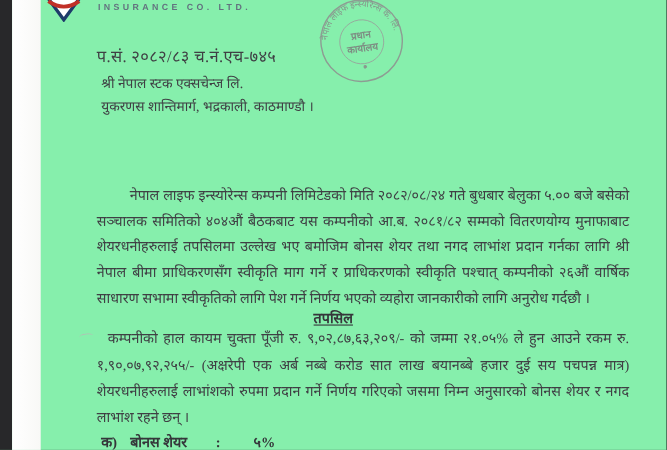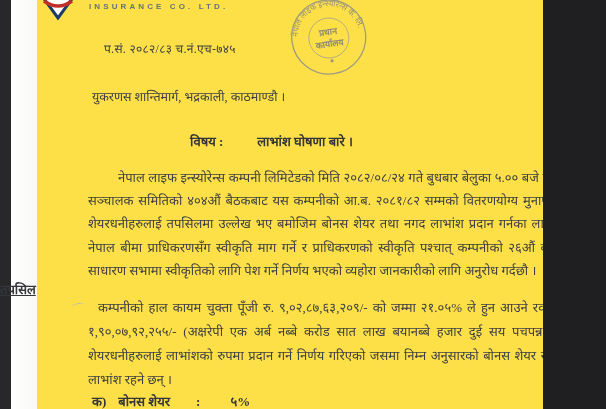--- a/index.html
+++ b/index.html
@@ -1,21 +1,21 @@
 <!DOCTYPE html>
 <html><head>
 <meta charset="utf-8">
 <style>
   * { margin: 0; padding: 0; box-sizing: border-box; }
   html, body { background: #1f1f21; }
   #page {
     position: relative;
-    width: 543px;
+    width: 606px;
     height: 409px;
-    background: #fde047;
+    background: #86efac;
     overflow: hidden;
     font-family: "Liberation Serif", "DejaVu Serif", serif;
     color: #3f4044;
     text-decoration: underline;
   }
   .scan-strip {
     position: absolute; left: 0; top: 0; width: 11px; height: 100%;
     background: #28282a;
   }
   .paper-edge {
@@ -23,39 +23,39 @@
     background: linear-gradient(to right, #ffffff, #f8f8f6);
   }
   .logo-mark { position: absolute; left: 38px; top: 0; width: 40px; height: 20px; overflow: hidden; }
   .company-type {
     position: absolute; left: 89px; top: 2px;
     font-family: "Liberation Sans", sans-serif;
     font-size: 8px; font-weight: bold; letter-spacing: 3.1px;
     color: #63727f;
   }
   .stamp { position: absolute; left: 287px; top: -3px; width: 84px; height: 84px; transform: rotate(-8deg); opacity: 0.85; }
-  .ref-no { position: absolute; left: 104px; top: 40px; font-size: 12px; letter-spacing: 0.3px; }
+  .ref-no { position: absolute; left: 88px; top: 40px; font-size: 15px; letter-spacing: 0.3px; }
   .date-line { position: absolute; left: 444px; top: 40px; font-size: 11.5px; }
   .addr1 { position: absolute; left: 92px; top: 67px; font-size: 12.5px; }
   .addr2 { position: absolute; left: 92px; top: 88px; font-size: 12.5px; }
   .subject-row {
     position: absolute; left: 0; top: 132px; width: 100%;
     text-align: center; font-size: 13px; font-weight: bold; color: #35363a;
   }
   .subject-row .subject-label { margin-right: 34px; }
   .para {
     position: absolute; left: 88px; width: 484px;
     font-size: 13px; line-height: 23.2px;
     text-align: justify; color: #3f4044;
   }
   .para1 { top: 166px; text-indent: 30px; }
   .para2 { top: 296px; text-indent: 10px; line-height: 24px; }
   .tapasil {
     position: absolute; left: 0; top: 280px; width: 100%;
-    text-align: left; font-size: 13px; font-weight: bold;
+    text-align: center; font-size: 13px; font-weight: bold;
     text-decoration: underline; color: #35363a;
   }
   .pen-tick {
     position: absolute; left: 72px; top: 303px; width: 13px; height: 6px;
     border-top: 1.5px solid #b9b9b6; border-radius: 50%;
     transform: rotate(-6deg); opacity: 0.8;
   }
   .bonus-line {
     position: absolute; left: 92px; top: 392px;
     font-size: 13px; font-weight: bold; color: #35363a;
@@ -92,25 +92,23 @@
         <textPath href="#stampArc" startOffset="50%" text-anchor="middle">नेपाल लाइफ इन्स्योरेन्स कं. लि.</textPath>
       </text>
       <text x="42" y="38" text-anchor="middle" font-size="9" font-weight="bold" fill="#7c7c7c">प्रधान</text>
       <text x="42" y="50" text-anchor="middle" font-size="9" font-weight="bold" fill="#7c7c7c">कार्यालय</text>
       <circle cx="42" cy="64" r="1.6" fill="#8a8a8a"></circle>
     </svg>
   </div>
 
   <div class="ref-no">प.सं. २०८२/८३ च.नं.एच-७४५</div>
 
+  <div class="addr1">श्री नेपाल स्टक एक्सचेन्ज लि.</div>
   <div class="addr2">युकरणस शान्तिमार्ग, भद्रकाली, काठमाण्डौ ।</div>
 
-  <div class="subject-row">
-    <span class="subject-label">विषय :</span><span>लाभांश घोषणा बारे ।</span>
-  </div>
 
   <div class="para para1">नेपाल लाइफ इन्स्योरेन्स कम्पनी लिमिटेडको मिति २०८२/०८/२४ गते बुधबार बेलुका ५.०० बजे बसेको सञ्चालक समितिको ४०४औं बैठकबाट यस कम्पनीको आ.ब. २०८१/८२ सम्मको वितरणयोग्य मुनाफाबाट शेयरधनीहरुलाई तपसिलमा उल्लेख भए बमोजिम बोनस शेयर तथा नगद लाभांश प्रदान गर्नका लागि श्री नेपाल बीमा प्राधिकरणसँग स्वीकृति माग गर्ने र प्राधिकरणको स्वीकृति पश्चात् कम्पनीको २६औं वार्षिक साधारण सभामा स्वीकृतिको लागि पेश गर्ने निर्णय भएको व्यहोरा जानकारीको लागि अनुरोध गर्दछौ ।</div>
 
   <div class="tapasil">तपसिल</div>
 
   <div class="pen-tick"></div>
 
   <div class="para para2">कम्पनीको हाल कायम चुक्ता पूँजी रु. ९,०२,८७,६३,२०९/- को जम्मा २१.०५% ले हुन आउने रकम रु. १,९०,०७,९२,२५५/- (अक्षरेपी एक अर्ब नब्बे करोड सात लाख बयानब्बे हजार दुई सय पचपन्न मात्र) शेयरधनीहरुलाई लाभांशको रुपमा प्रदान गर्ने निर्णय गरिएको जसमा निम्न अनुसारको बोनस शेयर र नगद लाभांश रहने छन् ।</div>
 
   <div class="bonus-line">

